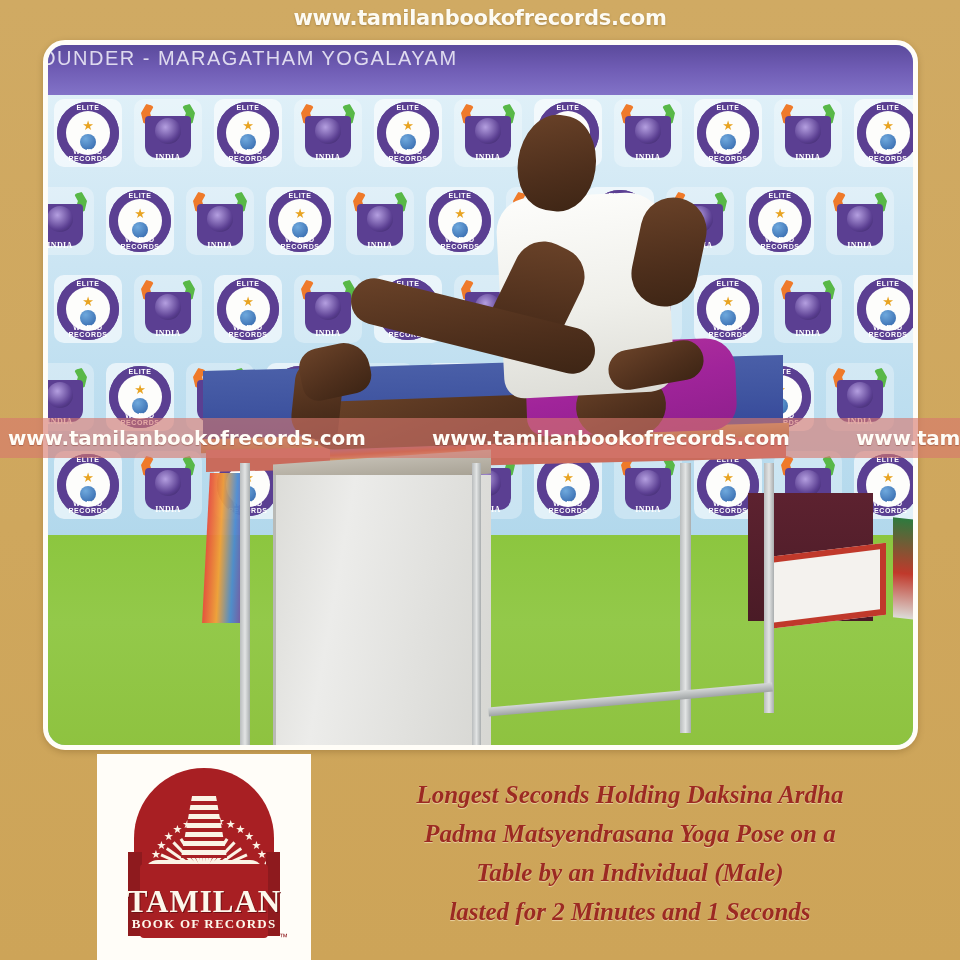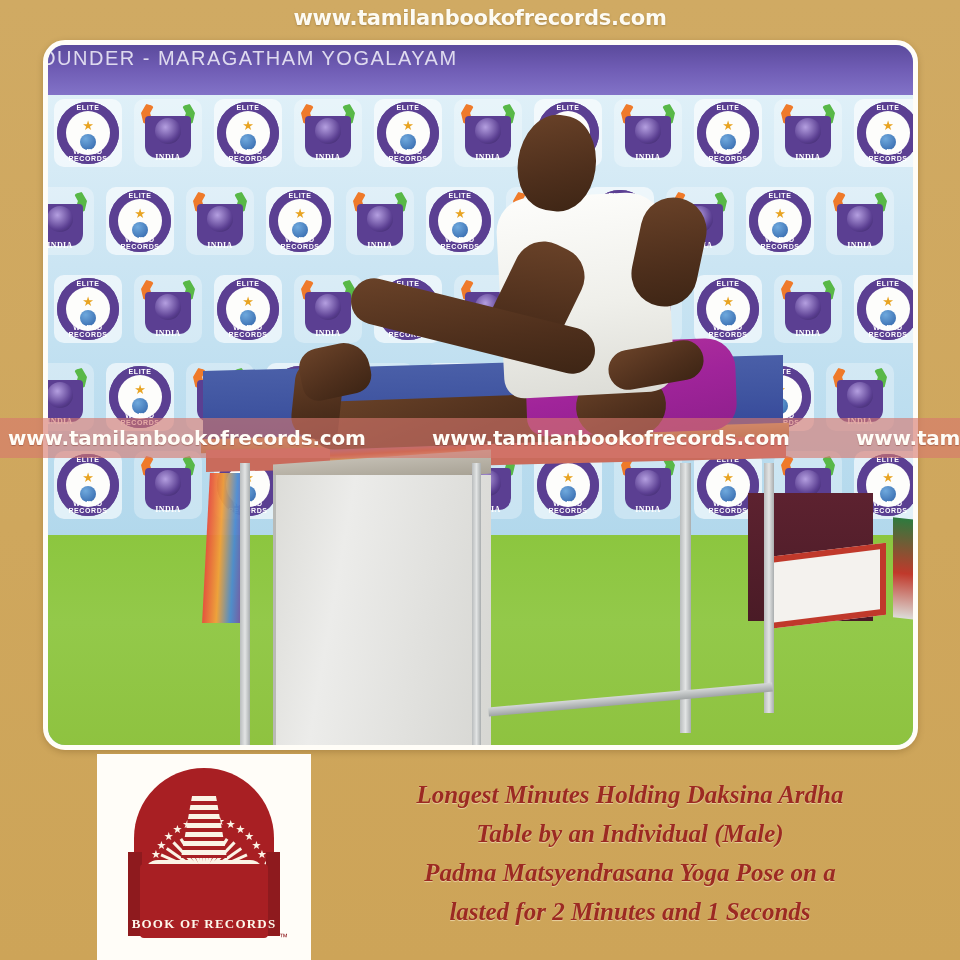--- a/index.html
+++ b/index.html
@@ -868,25 +868,26 @@
           <div class="rstar" style="left: 132.986px; top: 86.4093px;">★</div>
           <div class="ray" style="transform: translateX(-50%) rotate(77deg); height: 48.5px; bottom: 70px;"></div>
           <div class="rstar" style="left: 136.513px; top: 96.9528px;">★</div>
         </div>
       <div class="gopuram"></div>
       <div class="bull-l"></div>
       <div class="bull-r"></div>
       <div class="tbr-side-l"></div>
       <div class="tbr-side-r"></div>
       <div class="tbr-base"></div>
+      <div class="tbr-name">TAMILAN</div>
       <div class="tbr-sub">BOOK OF RECORDS</div>
       <div class="tbr-tm">™</div>
     </div>
   </div>
 
   <div class="caption">
-    <p>Longest Minutes Holding Daksina Ardha</p>
+    <p>Longest Seconds Holding Daksina Ardha</p>
+    <p>Padma Matsyendrasana Yoga Pose on a</p>
     <p>Table by an Individual (Male)</p>
-    <p>Padma Matsyendrasana Yoga Pose on a</p>
     <p>lasted for 2 Minutes and 1 Seconds</p>
   </div>
 
 </div>
 
 </body></html>

